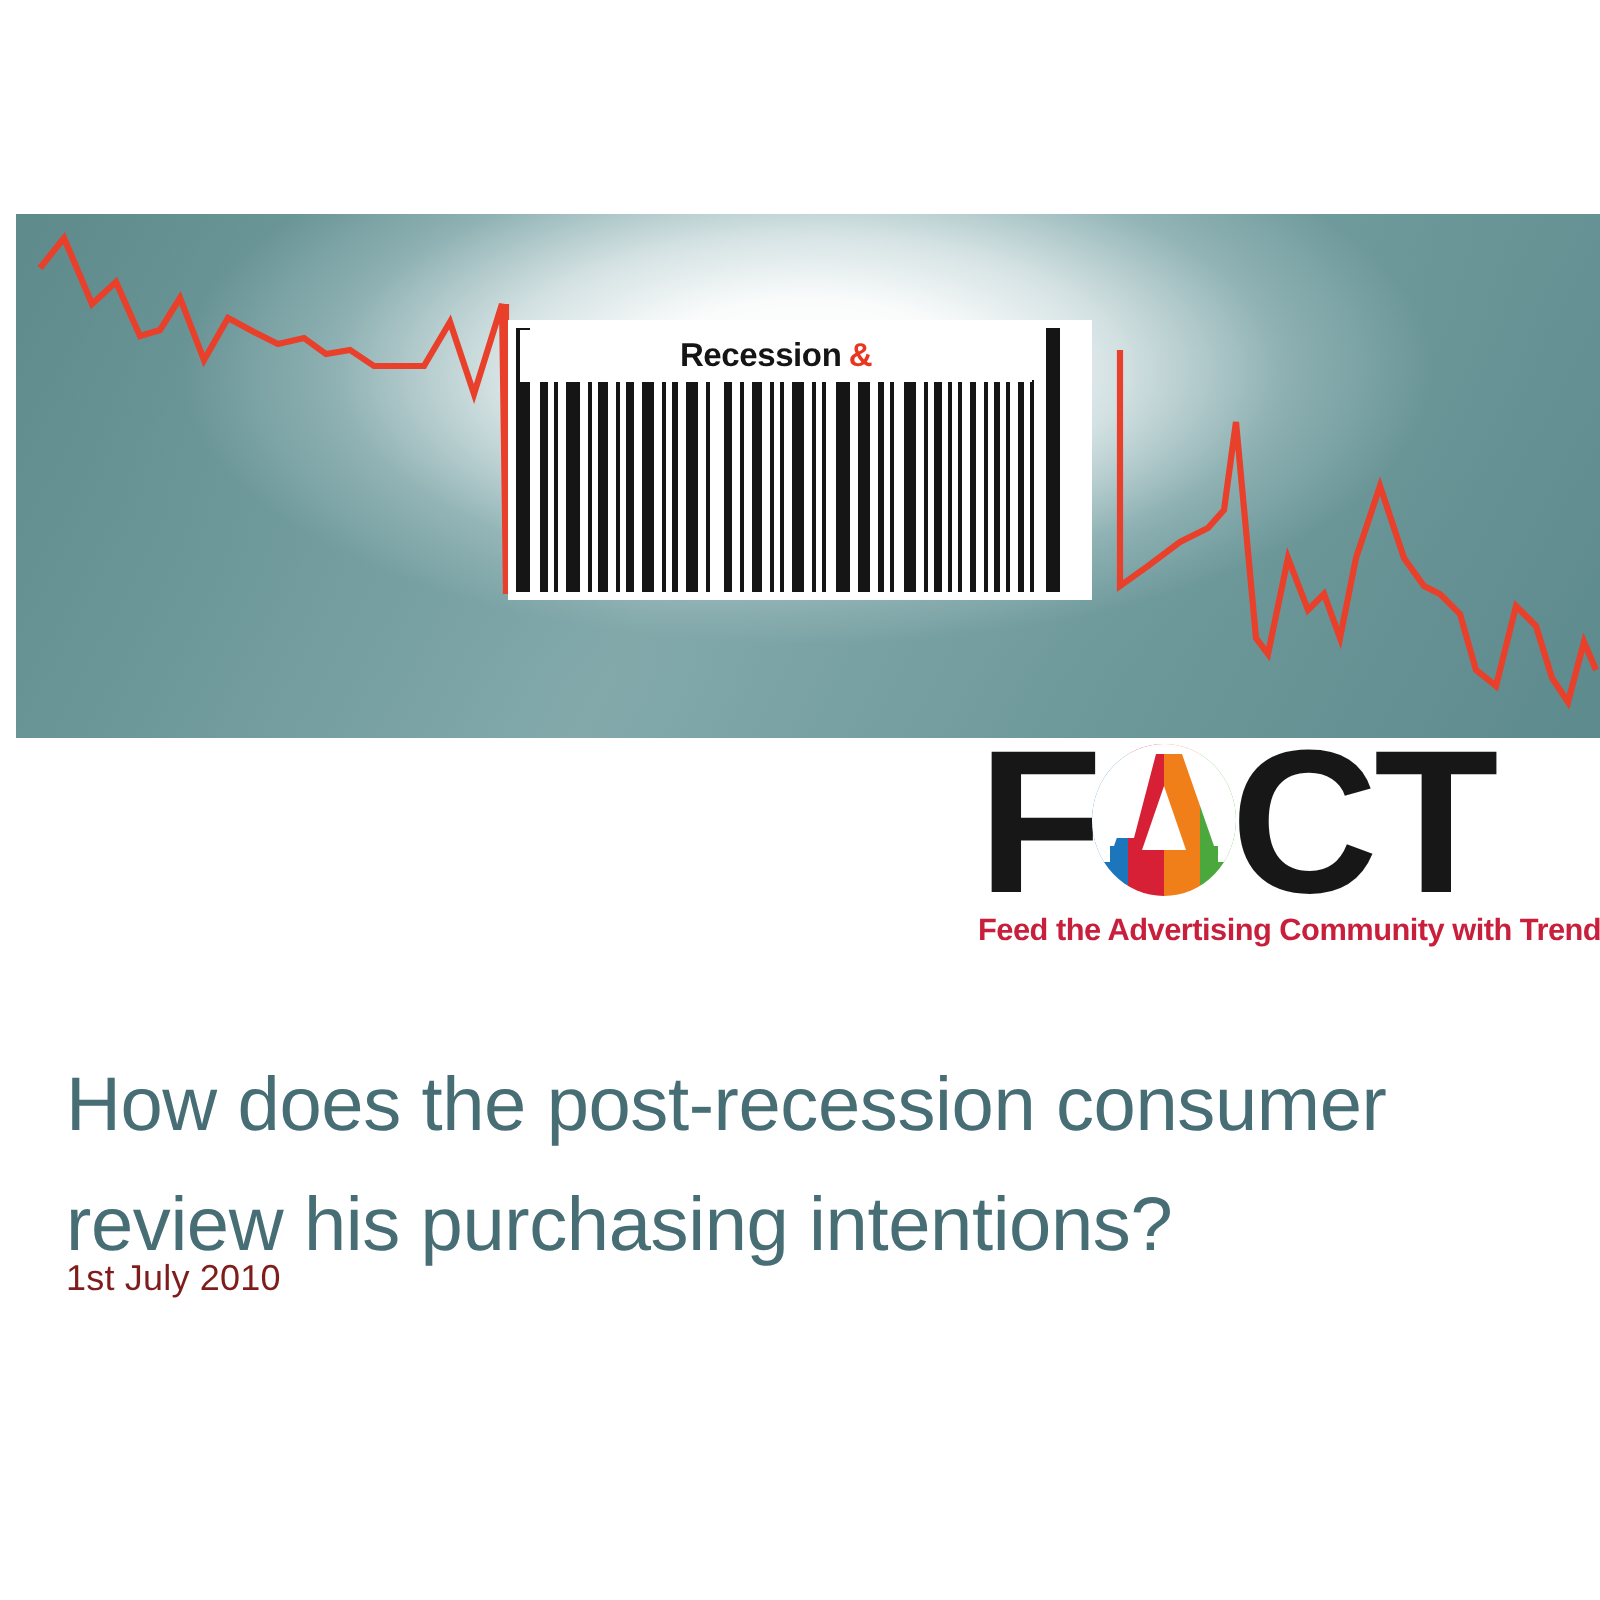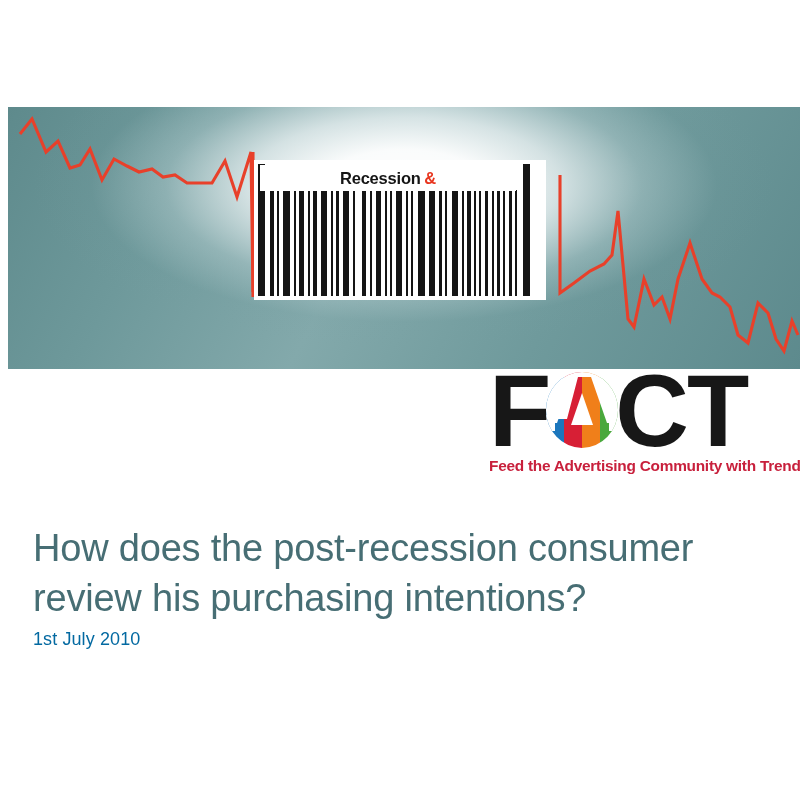--- a/index.html
+++ b/index.html
@@ -115,31 +115,31 @@
     white-space: nowrap;
   }
 
   
   #title {
     position: absolute;
     left: 33px;
     top: 523px;
     width: 730px;
     font-size: 38px;
-    line-height: 50px;
+    line-height: 60px;
     color: #476e74;
     font-weight: normal;
     letter-spacing: -0.2px;
   }
   #date {
     position: absolute;
     left: 33px;
     top: 629px;
     font-size: 18px;
-    color: #0369a1;
+    color: #7f1d1d;
     letter-spacing: 0.1px;
   }
 </style>
 </head>
 <body>
 
 <div id="slide">
 
   <div id="hero">
     <svg id="hero-svg" viewBox="0 0 792 262" preserveAspectRatio="none">

